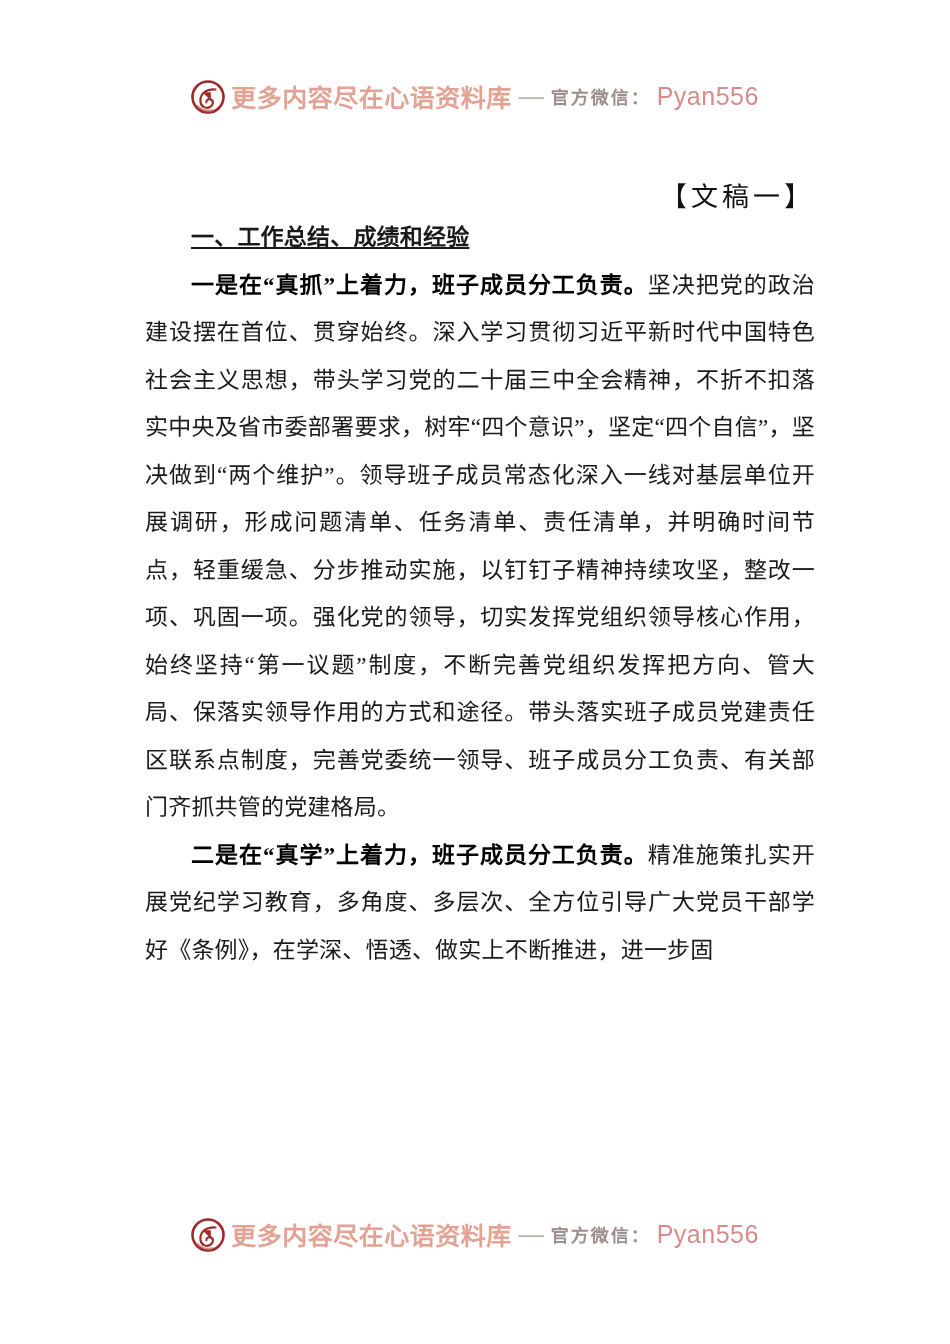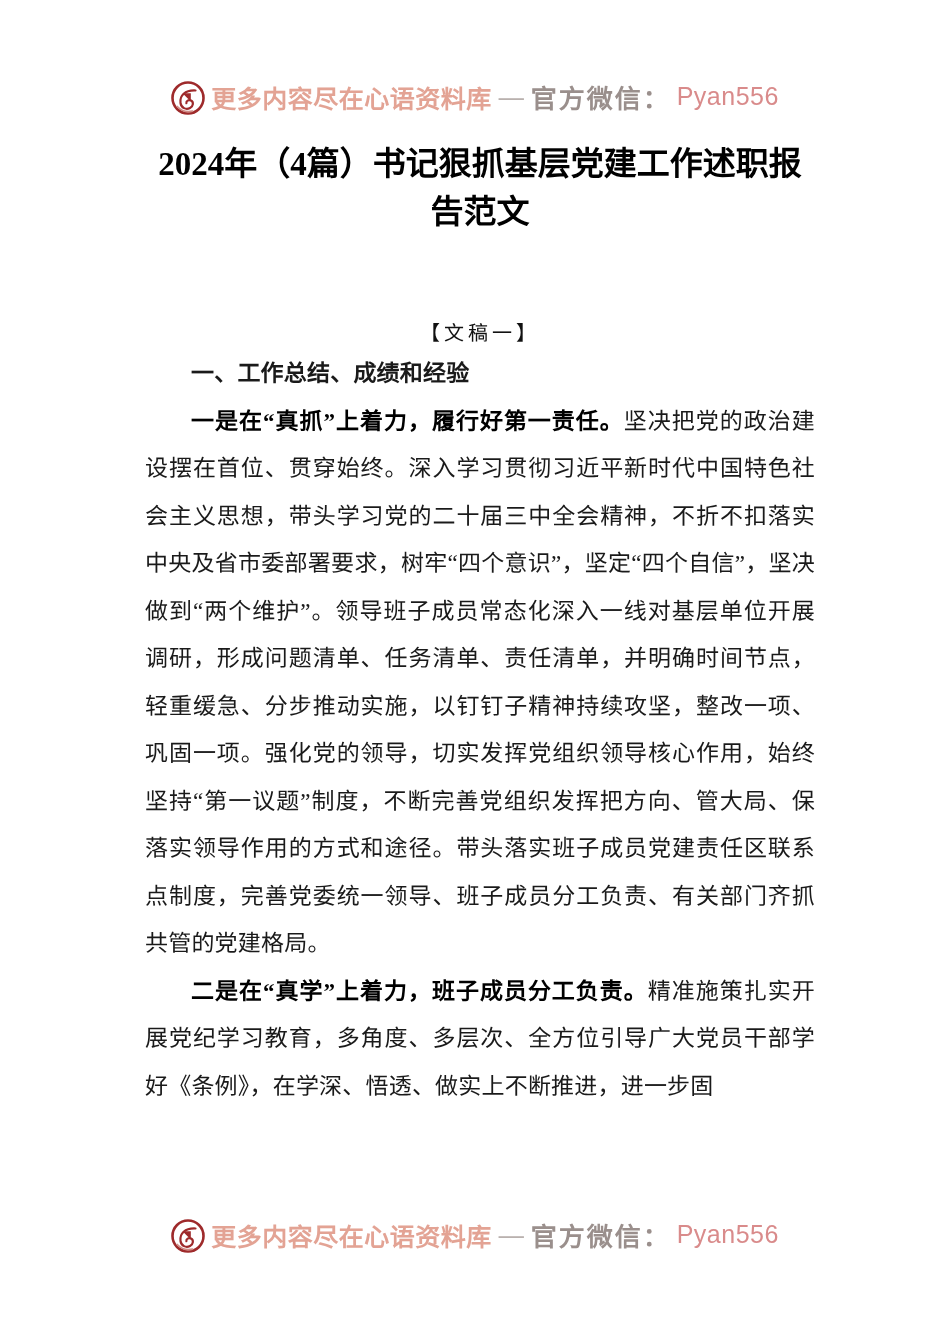--- a/index.html
+++ b/index.html
@@ -61,21 +61,21 @@
   .wm-dash {
     font-family: "Liberation Serif", "DejaVu Serif", serif;
     font-weight: bold;
     font-size: 25px;
     color: #b9b1ae;
     margin: 0 1px;
   }
   .wm-label {
     font-family: "Liberation Serif", "DejaVu Serif", serif;
     font-weight: bold;
-    font-size: 26px;
+    font-size: 18px;
     letter-spacing: 2px;
     color: #9a8f8c;
   }
   .wm-id {
     font-family: "Liberation Sans", "DejaVu Sans", sans-serif;
     font-size: 25px;
     letter-spacing: 0.5px;
     color: #d98b8b;
     text-align: right;
   }
@@ -95,26 +95,26 @@
     line-height: 48px;
     text-align: center;
     letter-spacing: 0px;
     color: #000000;
     margin: 0 0 0 0;
     padding: 0 6px;
   }
 
   .doc-subtitle {
     font-family: "Liberation Serif", "DejaVu Serif", serif;
-    font-size: 20px;
+    font-size: 27px;
     line-height: 34px;
-    text-align: center;
+    text-align: right;
     letter-spacing: 4px;
     color: #111111;
-    margin-top: 80px;
+    margin-top: 40px;
   }
 
   p.para {
     font-family: "Liberation Serif", "DejaVu Serif", serif;
     font-size: 23px;
     line-height: 47.5px;
     text-align: justify;
     text-align-last: left;
     text-justify: inter-character;
     color: #1a1a1a;
@@ -127,20 +127,21 @@
 
   .heading {
     font-family: "Liberation Serif", "DejaVu Serif", serif;
     font-weight: bold;
     font-size: 23px;
     line-height: 47.5px;
     color: #000000;
     margin: 0;
     text-indent: 0;
     letter-spacing: 0.5px;
+    text-decoration: underline;
   }
 
   .lead {
     font-weight: bold;
     color: #000000;
   }
 </style>
 </head>
 <body>
 
@@ -156,28 +157,27 @@
       </svg>
     </span>
     <span class="wm-cn">更多内容尽在心语资料库</span>
       <span class="wm-dash">—</span>
       <span class="wm-label">官方微信：</span>
       <span class="wm-id">Pyan556</span>
   </div>
 
   <div class="doc">
 
-    <h1 class="doc-title">2024年（4篇）书记狠抓基层党建工作述职报告范文</h1>
 
     <div class="doc-subtitle">【文稿一】</div>
 
 
     <p class="para heading">一、工作总结、成绩和经验</p>
 
-    <p class="para"><span class="lead">一是在“真抓”上着力，履行好第一责任。</span><span>坚决把党的政治建设摆在首位、贯穿始终。深入学习贯彻习近平新时代中国特色社会主义思想，带头学习党的二十届三中全会精神，不折不扣落实中央及省市委部署要求，树牢“四个意识”，坚定“四个自信”，坚决做到“两个维护”。领导班子成员常态化深入一线对基层单位开展调研，形成问题清单、任务清单、责任清单，并明确时间节点，轻重缓急、分步推动实施，以钉钉子精神持续攻坚，整改一项、巩固一项。强化党的领导，切实发挥党组织领导核心作用，始终坚持“第一议题”制度，不断完善党组织发挥把方向、管大局、保落实领导作用的方式和途径。带头落实班子成员党建责任区联系点制度，完善党委统一领导、班子成员分工负责、有关部门齐抓共管的党建格局。</span></p>
+    <p class="para"><span class="lead">一是在“真抓”上着力，班子成员分工负责。</span><span>坚决把党的政治建设摆在首位、贯穿始终。深入学习贯彻习近平新时代中国特色社会主义思想，带头学习党的二十届三中全会精神，不折不扣落实中央及省市委部署要求，树牢“四个意识”，坚定“四个自信”，坚决做到“两个维护”。领导班子成员常态化深入一线对基层单位开展调研，形成问题清单、任务清单、责任清单，并明确时间节点，轻重缓急、分步推动实施，以钉钉子精神持续攻坚，整改一项、巩固一项。强化党的领导，切实发挥党组织领导核心作用，始终坚持“第一议题”制度，不断完善党组织发挥把方向、管大局、保落实领导作用的方式和途径。带头落实班子成员党建责任区联系点制度，完善党委统一领导、班子成员分工负责、有关部门齐抓共管的党建格局。</span></p>
 
     <p class="para"><span class="lead">二是在“真学”上着力，班子成员分工负责。</span><span>精准施策扎实开展党纪学习教育，多角度、多层次、全方位引导广大党员干部学好《条例》，在学深、悟透、做实上不断推进，进一步固</span></p>
 
   </div>
 
   <div class="watermark footer">
     <span class="wm-logo">
       <svg viewBox="0 0 34 34" xmlns="http://www.w3.org/2000/svg" aria-hidden="true">
         <circle cx="17" cy="17" r="15.5" fill="none" stroke="#9e2a2b" stroke-width="2.6"></circle>
         <path d="M24.5 9.5 C14 9 8.5 14.5 9.5 22 C10.2 27 15 29 19 27 C22.5 25.2 22.8 21 20 19.6 C17.6 18.4 15 20 15.4 22.2" fill="none" stroke="#9e2a2b" stroke-width="2.2" stroke-linecap="round"></path>

